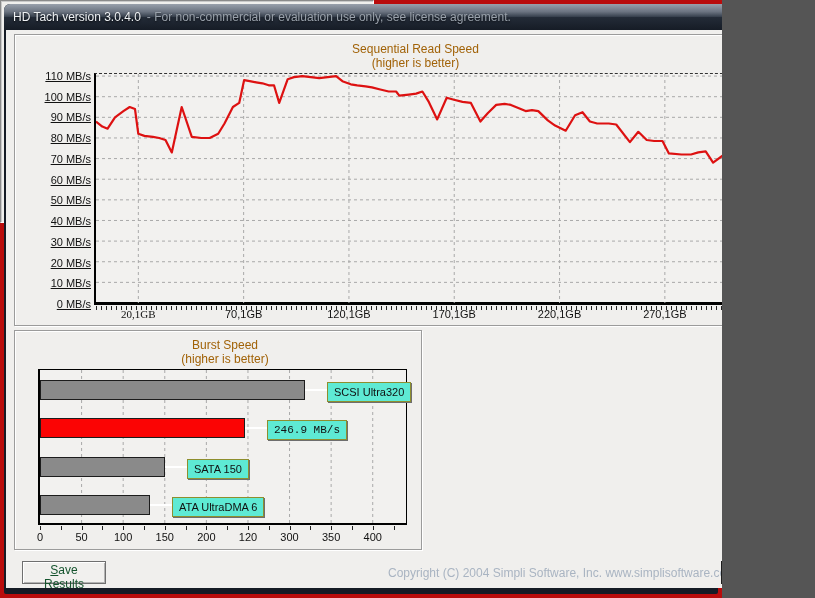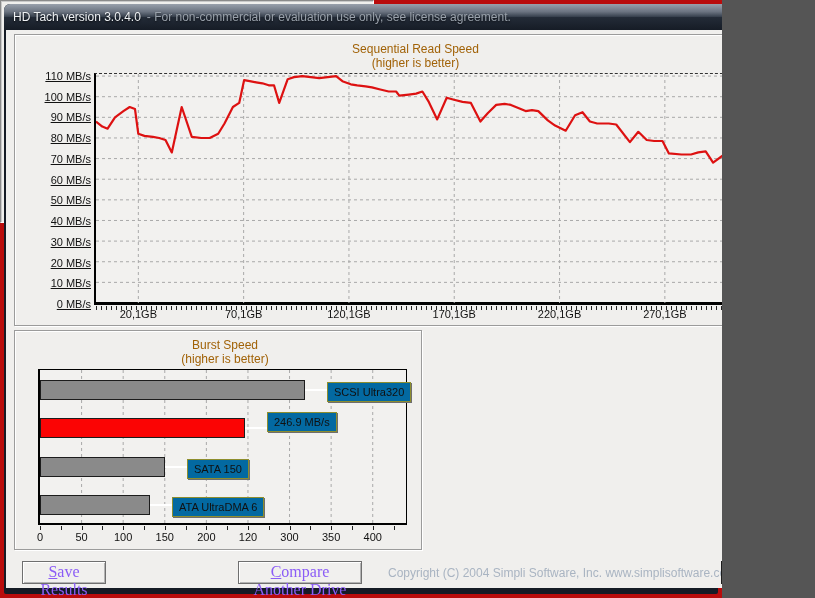--- a/index.html
+++ b/index.html
@@ -32,33 +32,33 @@
   .x-labels div{position:absolute;width:64px;text-align:center;font-size:11px;color:#111;}
   .tickstrip{position:absolute;height:4px;background:repeating-linear-gradient(90deg,#222 0 1px,transparent 1px 5px);}
   .seq-ticks{left:81px;top:271px;width:675px;}
   
   .burst-plot{position:absolute;left:23px;top:38px;width:369px;height:156px;box-sizing:border-box;
     background:#f2f1ef;border:1px solid #000;border-left-width:2px;border-bottom-width:2px;}
   .burst-plot svg{display:block;position:absolute;left:0;top:0;}
   .bar{position:absolute;box-sizing:border-box;border:1px solid #1c1c1c;}
   .connector{position:absolute;height:2px;background:#ffffff;}
   .val-label{position:absolute;box-sizing:border-box;height:20px;line-height:18px;padding:0 6px;
-    font-size:11px;color:#111;background:#0369a1;border:1px solid #8e8e2e;box-shadow:1px 1px 0 #6e6e6e;white-space:nowrap;}
+    font-size:11px;color:#111;background:#5eead4;border:1px solid #8e8e2e;box-shadow:1px 1px 0 #6e6e6e;white-space:nowrap;}
   .bx-labels{position:absolute;left:23px;top:200px;width:369px;height:13px;}
   .bx-labels div{position:absolute;width:40px;text-align:center;font-size:11px;color:#111;}
   .burst-ticks{left:25px;top:195px;width:367px;background:repeating-linear-gradient(90deg,#222 0 1px,transparent 1px 20.8px);}
   
   .info-inner{padding:6px 8px;font-size:12px;line-height:14.5px;color:#111;}
   .info-title{color:#cc0505;font-weight:bold;font-size:12.5px;margin-bottom:1px;}
   .indent{padding-left:8px;}
   .notes{margin-top:14px;}
   
   .win-btn{position:absolute;top:561px;height:23px;background:#f1f0ee;border:1px solid #6f6f6f;
     box-shadow:inset 1px 1px 0 #ffffff, inset -1px -1px 0 #b3b3b3;
-    font-family:Liberation Serif, serif;font-size:16px;color:#8b5cf6;text-align:center;cursor:default;}
+    font-family:Liberation Sans, sans-serif;font-size:12px;color:#14532d;text-align:center;cursor:default;}
   .btn-save{left:22px;width:84px;}
   .btn-upload{left:130px;width:92px;}
   .btn-compare{left:238px;width:124px;}
   .btn-done{left:721px;width:58px;border:1px solid #1d1d1d;
     box-shadow:inset 1px 1px 0 #ffffff, inset -1px -1px 0 #8f8f8f, inset 0 0 0 2px #f1f0ee;}
   .copyright{position:absolute;left:388px;top:566px;width:322px;font-size:12px;color:#a9b4c2;white-space:nowrap;}
 </style>
 </head>
 <body>
 
@@ -106,21 +106,21 @@
           <line x1="252.94071762870513" y1="0" x2="252.94071762870513" y2="229" stroke="#a9a9a9" stroke-dasharray="3 3" stroke-width="1"></line>
           <line x1="358.24492979719184" y1="0" x2="358.24492979719184" y2="229" stroke="#a9a9a9" stroke-dasharray="3 3" stroke-width="1"></line>
           <line x1="463.5491419656786" y1="0" x2="463.5491419656786" y2="229" stroke="#a9a9a9" stroke-dasharray="3 3" stroke-width="1"></line>
           <line x1="568.8533541341653" y1="0" x2="568.8533541341653" y2="229" stroke="#a9a9a9" stroke-dasharray="3 3" stroke-width="1"></line>
           <line x1="674.1575663026521" y1="0" x2="674.1575663026521" y2="229" stroke="#a9a9a9" stroke-dasharray="3 3" stroke-width="1"></line>
           <polyline points="0.0,47.5 6.3,52.6 11.6,54.7 19.0,43.3 27.4,37.1 33.7,33.0 39.0,35.1 42.3,59.8 48.4,61.9 56.9,62.9 63.2,64.0 69.5,66.0 75.8,78.4 85.7,33.0 95.8,62.9 105.3,64.0 113.7,64.0 122.2,59.8 128.5,49.5 136.9,33.0 143.2,28.9 148.1,6.2 153.7,7.2 160.1,8.3 166.4,9.3 172.7,11.3 178.0,11.3 183.2,28.9 191.7,5.2 198.0,3.1 206.4,2.1 214.8,3.1 223.2,4.1 231.7,3.1 240.1,2.1 246.4,7.2 254.8,10.3 261.2,11.3 269.6,12.4 275.9,13.4 284.3,15.5 292.7,17.5 300.1,17.5 303.3,21.7 312.8,20.6 320.1,19.6 326.4,17.5 332.8,27.9 341.2,45.4 350.7,23.7 358.0,25.8 366.5,27.9 374.9,28.9 384.4,47.5 391.7,39.2 400.2,30.9 408.6,29.9 414.9,30.9 422.3,34.0 429.6,37.1 436.0,36.1 442.3,37.1 451.8,46.4 459.1,51.6 469.7,56.7 479.1,41.3 486.5,38.2 493.9,47.5 501.2,49.5 512.8,49.5 520.2,50.5 533.9,68.1 542.3,57.8 550.7,66.0 558.1,67.0 566.5,67.0 572.9,79.4 585.5,80.5 595.0,80.5 602.3,78.4 609.7,77.4 617.1,88.7 625.5,82.5 632.9,77.4 639.2,94.9 649.7,147.5 657.1,111.4 664.5,104.2 674.6,104.2" fill="none" stroke="#dd1111" stroke-width="2.2" stroke-linejoin="round"></polyline>
         </svg>
       </div>
     <div class="tickstrip seq-ticks"></div>
     <div class="x-labels" id="seqX">
-        <div style="left: 12.3323px;">20,1GB</div>
+        <div style="left: 12.3323px; font-family: Liberation Serif, serif;">20,1GB</div>
         <div style="left: 117.637px;">70,1GB</div>
         <div style="left: 222.941px; text-align: center;">120,1GB</div>
         <div style="left: 328.245px;">170,1GB</div>
         <div style="left: 433.549px;">220,1GB</div>
         <div style="left: 538.853px;">270,1GB</div>
         <div style="left: 644.158px;">320,1GB</div>
       </div>
   </div>
 
   <div class="panel burst-panel">
@@ -135,21 +135,21 @@
           <line x1="207.95454545454544" y1="0" x2="207.95454545454544" y2="153" stroke="#a9a9a9" stroke-dasharray="3 3" stroke-width="1"></line>
           <line x1="249.54545454545453" y1="0" x2="249.54545454545453" y2="153" stroke="#a9a9a9" stroke-dasharray="3 3" stroke-width="1"></line>
           <line x1="291.1363636363636" y1="0" x2="291.1363636363636" y2="153" stroke="#a9a9a9" stroke-dasharray="3 3" stroke-width="1"></line>
           <line x1="332.7272727272727" y1="0" x2="332.7272727272727" y2="153" stroke="#a9a9a9" stroke-dasharray="3 3" stroke-width="1"></line>
         </svg>
         <div class="bar" style="left: 0px; top: 10px; width: 265px; height: 20px; background: rgb(138, 138, 138);"></div>
         <div class="connector" style="left: 265px; top: 19px; width: 24px;"></div>
         <div class="val-label" style="left: 287px; top: 12px;">SCSI Ultra320</div>
         <div class="bar" style="left: 0px; top: 48px; width: 205px; height: 20px; background: rgb(251, 4, 4);"></div>
         <div class="connector" style="left: 205px; top: 57px; width: 24px;"></div>
-        <div class="val-label" style="left: 227px; top: 42px;">246.9 MB/s</div>
+        <div class="val-label" style="left: 227px; top: 50px; font-family: Liberation Mono, monospace;">246.9 MB/s</div>
         <div class="bar" style="left: 0px; top: 87px; width: 125px; height: 20px; background: rgb(138, 138, 138);"></div>
         <div class="connector" style="left: 125px; top: 96px; width: 24px;"></div>
         <div class="val-label" style="left: 147px; top: 89px;">SATA 150</div>
         <div class="bar" style="left: 0px; top: 125px; width: 110px; height: 20px; background: rgb(138, 138, 138);"></div>
         <div class="connector" style="left: 110px; top: 134px; width: 24px;"></div>
         <div class="val-label" style="left: 132px; top: 127px;">ATA UltraDMA 6</div>
       </div>
     <div class="tickstrip burst-ticks"></div>
     <div class="bx-labels" id="burstX">
         <div style="left: -18px;">0</div>
@@ -176,16 +176,15 @@
       <div id="infoNotes" class="notes">
           <div>Lower is better for CPU and random access.</div>
           <div>Higher is better for average read.</div>
           <div>MB/s = 1,000,000 bytes per second.</div>
           <div>GB = 1,000,000,000 bytes.</div>
         </div>
     </div>
   </div>
 
   <button class="win-btn btn-save"><u>S</u>ave Results</button>
-  <button class="win-btn btn-compare"><u>C</u>ompare Another Drive</button>
   <div class="copyright">Copyright (C) 2004 Simpli Software, Inc.  www.simplisoftware.com</div>
   <button class="win-btn btn-done"><u>D</u>one</button>
 </div>
 
 </body></html>

